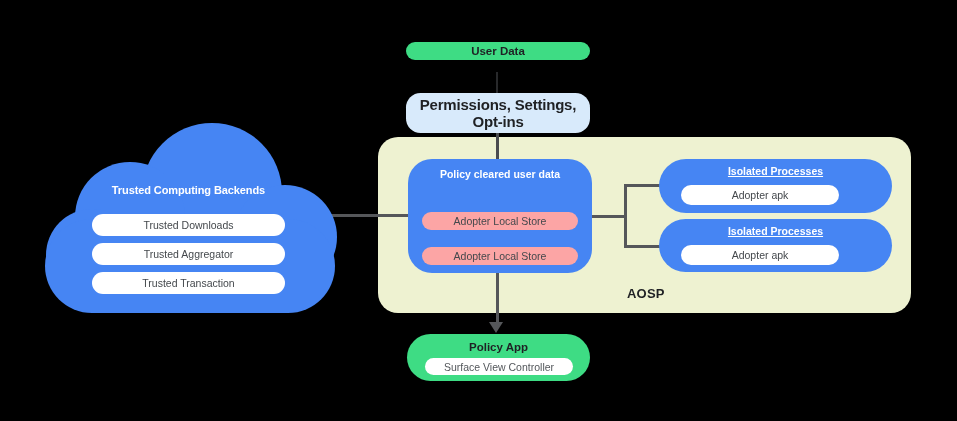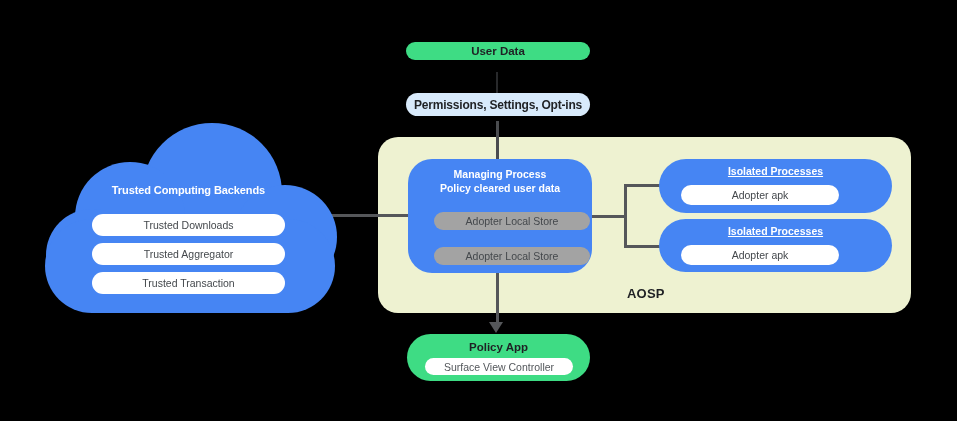--- a/index.html
+++ b/index.html
@@ -16,27 +16,27 @@
   .cloud-wrap{left:42px;top:115px;width:296px;height:200px;}
   .cloud-title{left:92px;top:182px;width:193px;height:15px;color:#fff;font-size:11px;font-weight:bold;letter-spacing:-0.1px;}
   .cloud-pill{left:92px;width:193px;height:22px;border-radius:11px;background:#fff;
               color:#44484c;font-size:10.5px;}
   .cp0{top:214px}.cp1{top:243px}.cp2{top:272px}
 
   
   .green{background:#3edc84;}
   .user-data{left:406px;top:42px;width:184px;height:18px;border-radius:15px;
              color:#1f2124;font-size:11.5px;font-weight:bold;}
-  .permissions{left:406px;top:93px;width:184px;height:23px;border-radius:14.5px;background:#d8eafb;
-             color:#1f2124;font-size:12px;font-weight:bold;letter-spacing:-0.2px;}
+  .permissions{left:406px;top:93px;width:184px;height:40px;border-radius:14.5px;background:#d8eafb;
+             color:#1f2124;font-size:15px;font-weight:bold;letter-spacing:-0.2px;}
 
   
   .managing{left:408px;top:159px;width:184px;height:114px;border-radius:24px;background:#4685f3;}
   .managing-title{left:0;top:8px;width:184px;color:#fff;font-size:10.5px;font-weight:bold;line-height:14px;}
-  .m-pill{left:14px;width:156px;height:18px;border-radius:9px;background:#a3a3a3;color:#44484c;font-size:10.5px;margin-left:12px;}
+  .m-pill{left:14px;width:156px;height:18px;border-radius:9px;background:#fca5a5;color:#44484c;font-size:10.5px;}
   .mp0{top:53px}.mp1{top:88px}
 
   
   .iso{width:233px;height:54px;border-radius:27px;background:#4685f3;left:659px;}
   .iso1{top:159px}.iso2{top:219px;height:53px;border-radius:26.5px;}
   .iso-title{left:0;top:6px;width:233px;color:#fff;font-size:10.5px;font-weight:bold;text-decoration:underline;}
   .iso-pill{left:22px;top:26px;width:158px;height:20px;border-radius:10px;background:#fff;color:#44484c;font-size:10.5px;}
 
   
   .adopter{left:407px;top:334px;width:183px;height:47px;border-radius:23.5px;}
@@ -96,21 +96,20 @@
   </div>
 
   <div class="abs z3 center green user-data">User Data</div>
   <div class="abs z3 center permissions">Permissions, Settings, Opt-ins</div>
 
   <div class="abs z3 aosp-label">AOSP</div>
 
   <div class="abs z3 managing">
     <div class="abs center managing-title">
       <div>
-        <div>Managing Process</div>
         <div>Policy cleared user data</div>
       </div>
     </div>
     <div class="abs center m-pill mp0">
       <span>Adopter Local Store</span>
     </div>
     <div class="abs center m-pill mp1">
       <span>Adopter Local Store</span>
     </div>
   </div>

